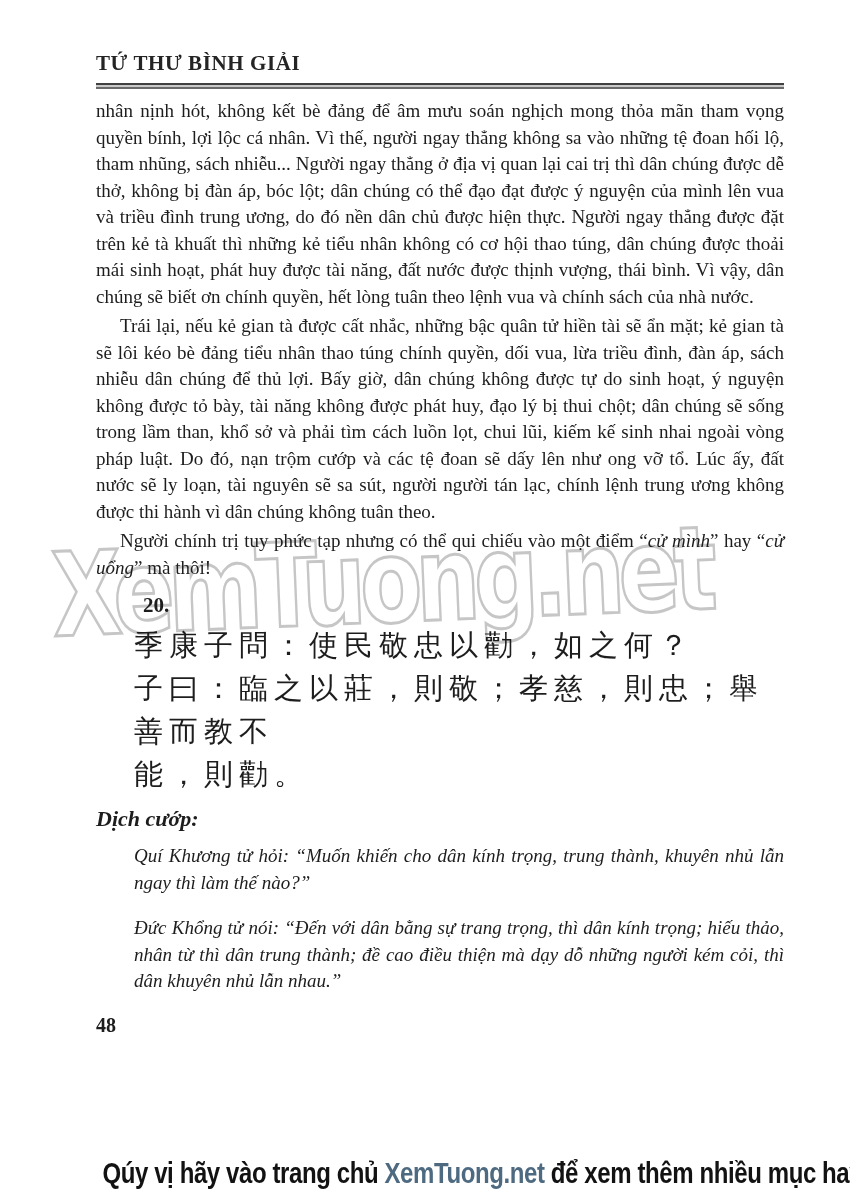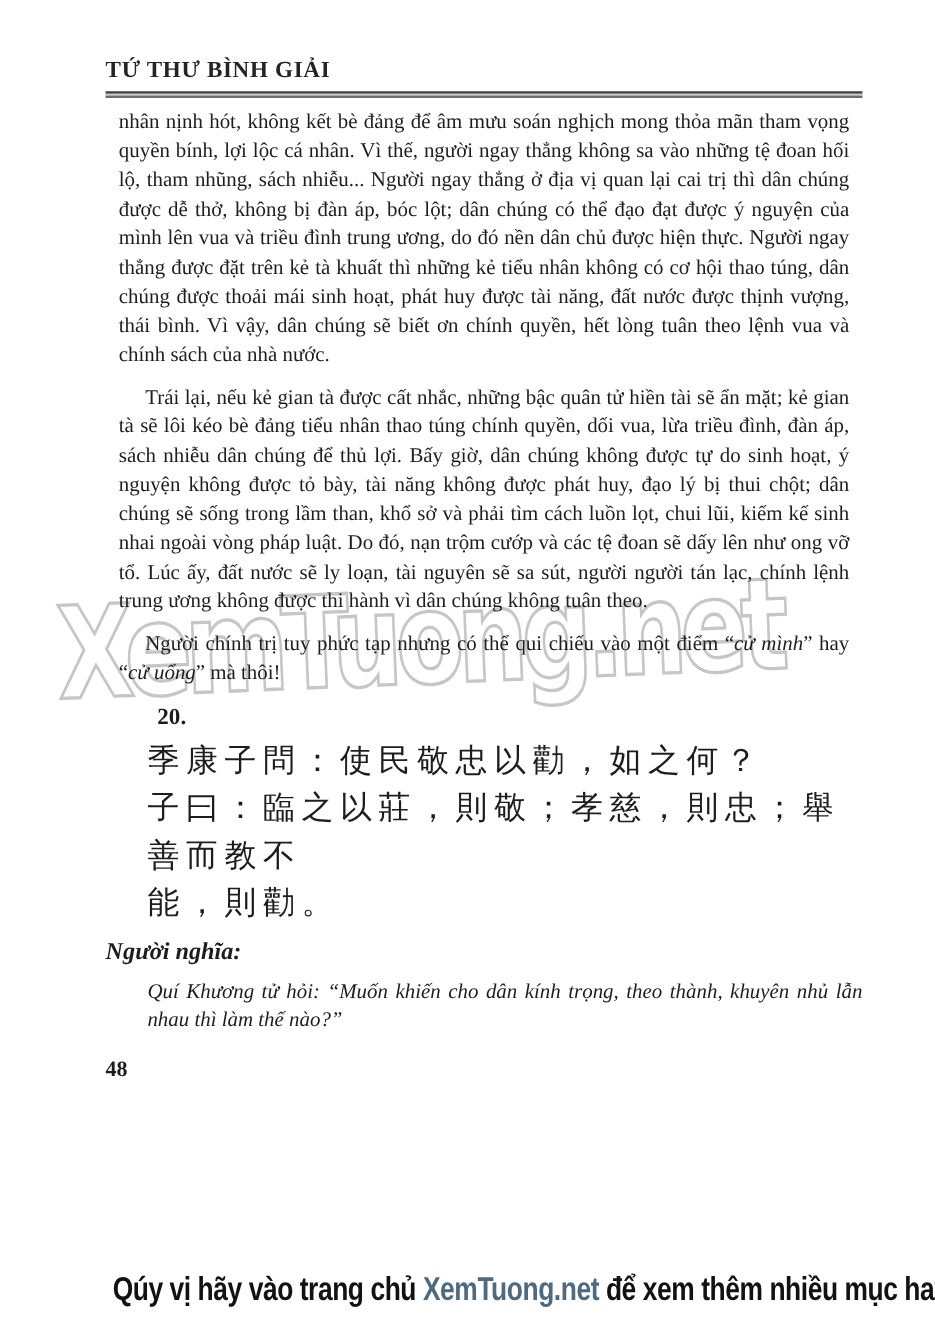--- a/index.html
+++ b/index.html
@@ -42,21 +42,21 @@
     color: #242424;
     line-height: 26px;
   }
   .header-rule {
     margin-top: 7px;
     height: 2px;
     background: #c9c9c9;
     border-top: 2px solid #404040;
     border-bottom: 2px solid #6a6a6a;
   }
-  .body-text p, .body-text div { margin: 12px; }
+  .body-text p, .body-text div { margin: 0; }
   .para {
     font-size: 19px;
     line-height: 26.5px;
     text-align: justify;
   }
   .para.first { margin-top: 9px; }
   .para.indent { margin-top: 3px; text-indent: 24px; }
   .italic-term { font-style: italic; }
   .section-number {
     margin-top: 11px;
@@ -144,23 +144,24 @@
 
     <div class="section-number">20.</div>
 
     <div class="chinese-block">
       <div class="chinese-line">季康子問：使民敬忠以勸，如之何？</div>
       <div class="chinese-line">子曰：臨之以莊，則敬；孝慈，則忠；舉善而教不</div>
       <div class="chinese-line">能，則勸。</div>
     </div>
 
 
-    <div class="dich-nghia">Người nghĩa:</div>
+    <div class="dich-nghia">Dịch cướp:</div>
 
-    <p class="translation">Quí Khương tử hỏi: “Muốn khiến cho dân kính trọng, theo thành, khuyên nhủ lẫn nhau thì làm thế nào?”</p>
+    <p class="translation">Quí Khương tử hỏi: “Muốn khiến cho dân kính trọng, trung thành, khuyên nhủ lẫn ngay thì làm thế nào?”</p>
+    <p class="translation">Đức Khổng tử nói: “Đến với dân bằng sự trang trọng, thì dân kính trọng; hiếu thảo, nhân từ thì dân trung thành; đề cao điều thiện mà dạy dỗ những người kém cỏi, thì dân khuyên nhủ lẫn nhau.”</p>
 
     <div class="page-number">48</div>
   </div>
 
   <div class="footer">
     <div class="footer-inner"><span>Qúy vị hãy vào trang chủ </span><span class="footer-link">XemTuong.net</span><span> để xem thêm nhiều mục hay khác</span></div>
   </div>
 
 </div>
 

